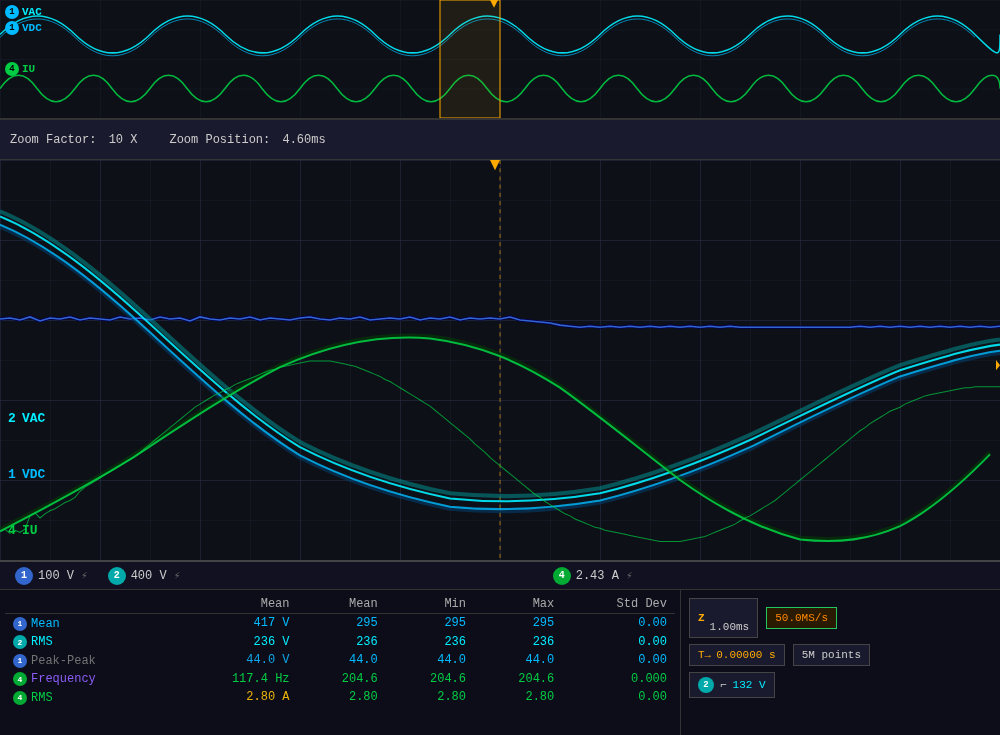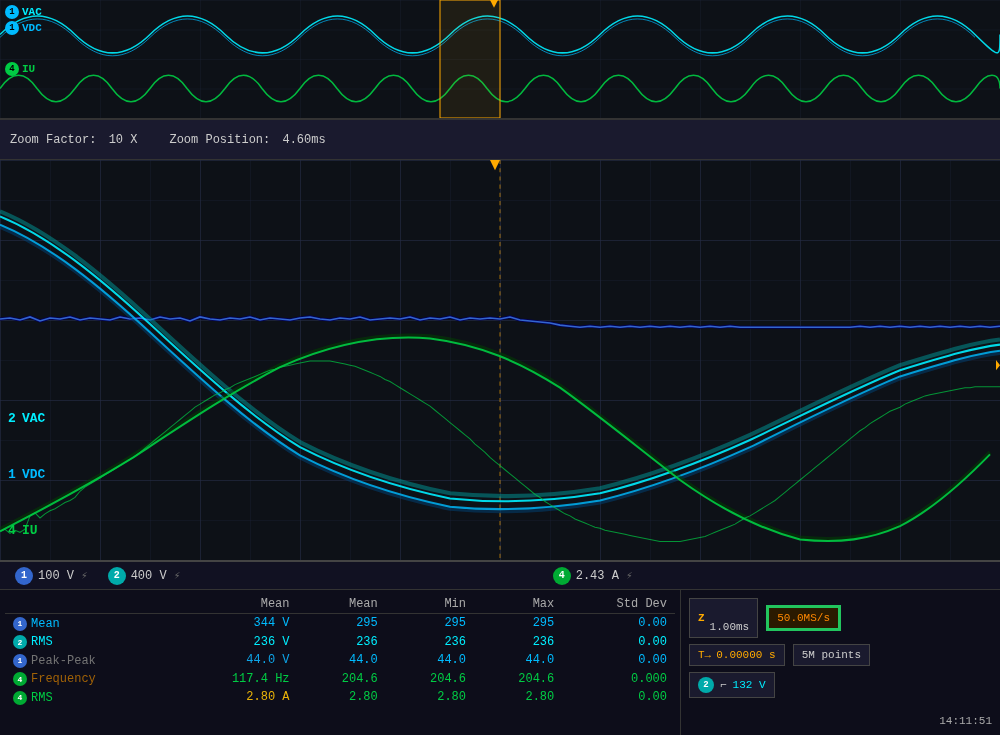--- a/index.html
+++ b/index.html
@@ -146,21 +146,21 @@
       background: #1a1a2e;
       border: 1px solid #444;
       padding: 4px 8px;
       color: #cccccc;
       font-size: 11px;
       font-family: 'Courier New', monospace;
     }
 
     .ctrl-box-orange {
       background: #2a1a00;
-      border: 3px solid #22c55e;
+      border: 1px solid #22c55e;
       color: #ff8800;
       padding: 4px 8px;
       font-size: 11px;
       font-family: 'Courier New', monospace;
     }
 
     .datetime {
       color: #aaaaaa;
       font-size: 11px;
       text-align: right;
@@ -317,21 +317,21 @@
             </tr>
           </thead>
           <tbody>
             <tr>
               <td>
                 <span style="display:inline-flex;align-items:center;gap:4px;">
                   <span style="background:#3366cc;width:14px;height:14px;border-radius:50%;display:inline-flex;align-items:center;justify-content:center;font-size:8px;color:#fff;font-weight:bold;">1</span>
                   <span style="color:#00bbff;">Mean</span>
                 </span>
               </td>
-              <td style="color:#00bbff;">344 V</td>
+              <td style="color:#00bbff;">417 V</td>
               <td style="color:#00bbff;">295</td>
               <td style="color:#00bbff;">295</td>
               <td style="color:#00bbff;">295</td>
               <td style="color:#00bbff;">0.00</td>
             </tr>
             <tr>
               <td>
                 <span style="display:inline-flex;align-items:center;gap:4px;">
                   <span style="background:#00aaaa;width:14px;height:14px;border-radius:50%;display:inline-flex;align-items:center;justify-content:center;font-size:8px;color:#fff;font-weight:bold;">2</span>
                   <span style="color:#00eeff;">RMS</span>
@@ -353,21 +353,21 @@
               <td style="color:#0ea5e9;">44.0 V</td>
               <td style="color:#00bbff;">44.0</td>
               <td style="color:#00bbff;">44.0</td>
               <td style="color:#00bbff;">44.0</td>
               <td style="color:#00bbff;">0.00</td>
             </tr>
             <tr>
               <td>
                 <span style="display:inline-flex;align-items:center;gap:4px;">
                   <span style="background:#00aa33;width:14px;height:14px;border-radius:50%;display:inline-flex;align-items:center;justify-content:center;font-size:8px;color:#fff;font-weight:bold;">4</span>
-                  <span style="color:#a16207;">Frequency</span>
+                  <span style="color:#8b5cf6;">Frequency</span>
                 </span>
               </td>
               <td style="color:#00cc44;">117.4 Hz</td>
               <td style="color:#00cc44;">204.6</td>
               <td style="color:#00cc44;">204.6</td>
               <td style="color:#00cc44;">204.6</td>
               <td style="color:#00cc44;">0.000</td>
             </tr>
             <tr>
               <td>
@@ -410,19 +410,18 @@
 
         <div class="time-controls">
           <div class="ctrl-box" style="display:flex;align-items:center;gap:6px;">
             <span style="background:#00aaaa;width:16px;height:16px;border-radius:50%;display:inline-flex;align-items:center;justify-content:center;font-size:9px;color:#fff;font-weight:bold;">2</span>
             <span style="color:#cccccc;">⌐</span>
             <span style="color:#00eeff;">132 V</span>
           </div>
         </div>
 
         <div style="margin-top:auto;">
-          <div class="datetime">14:11:51</div>
         </div>
       </div>
 
     </div>
   </div>
 </div>
 
 </body></html>

